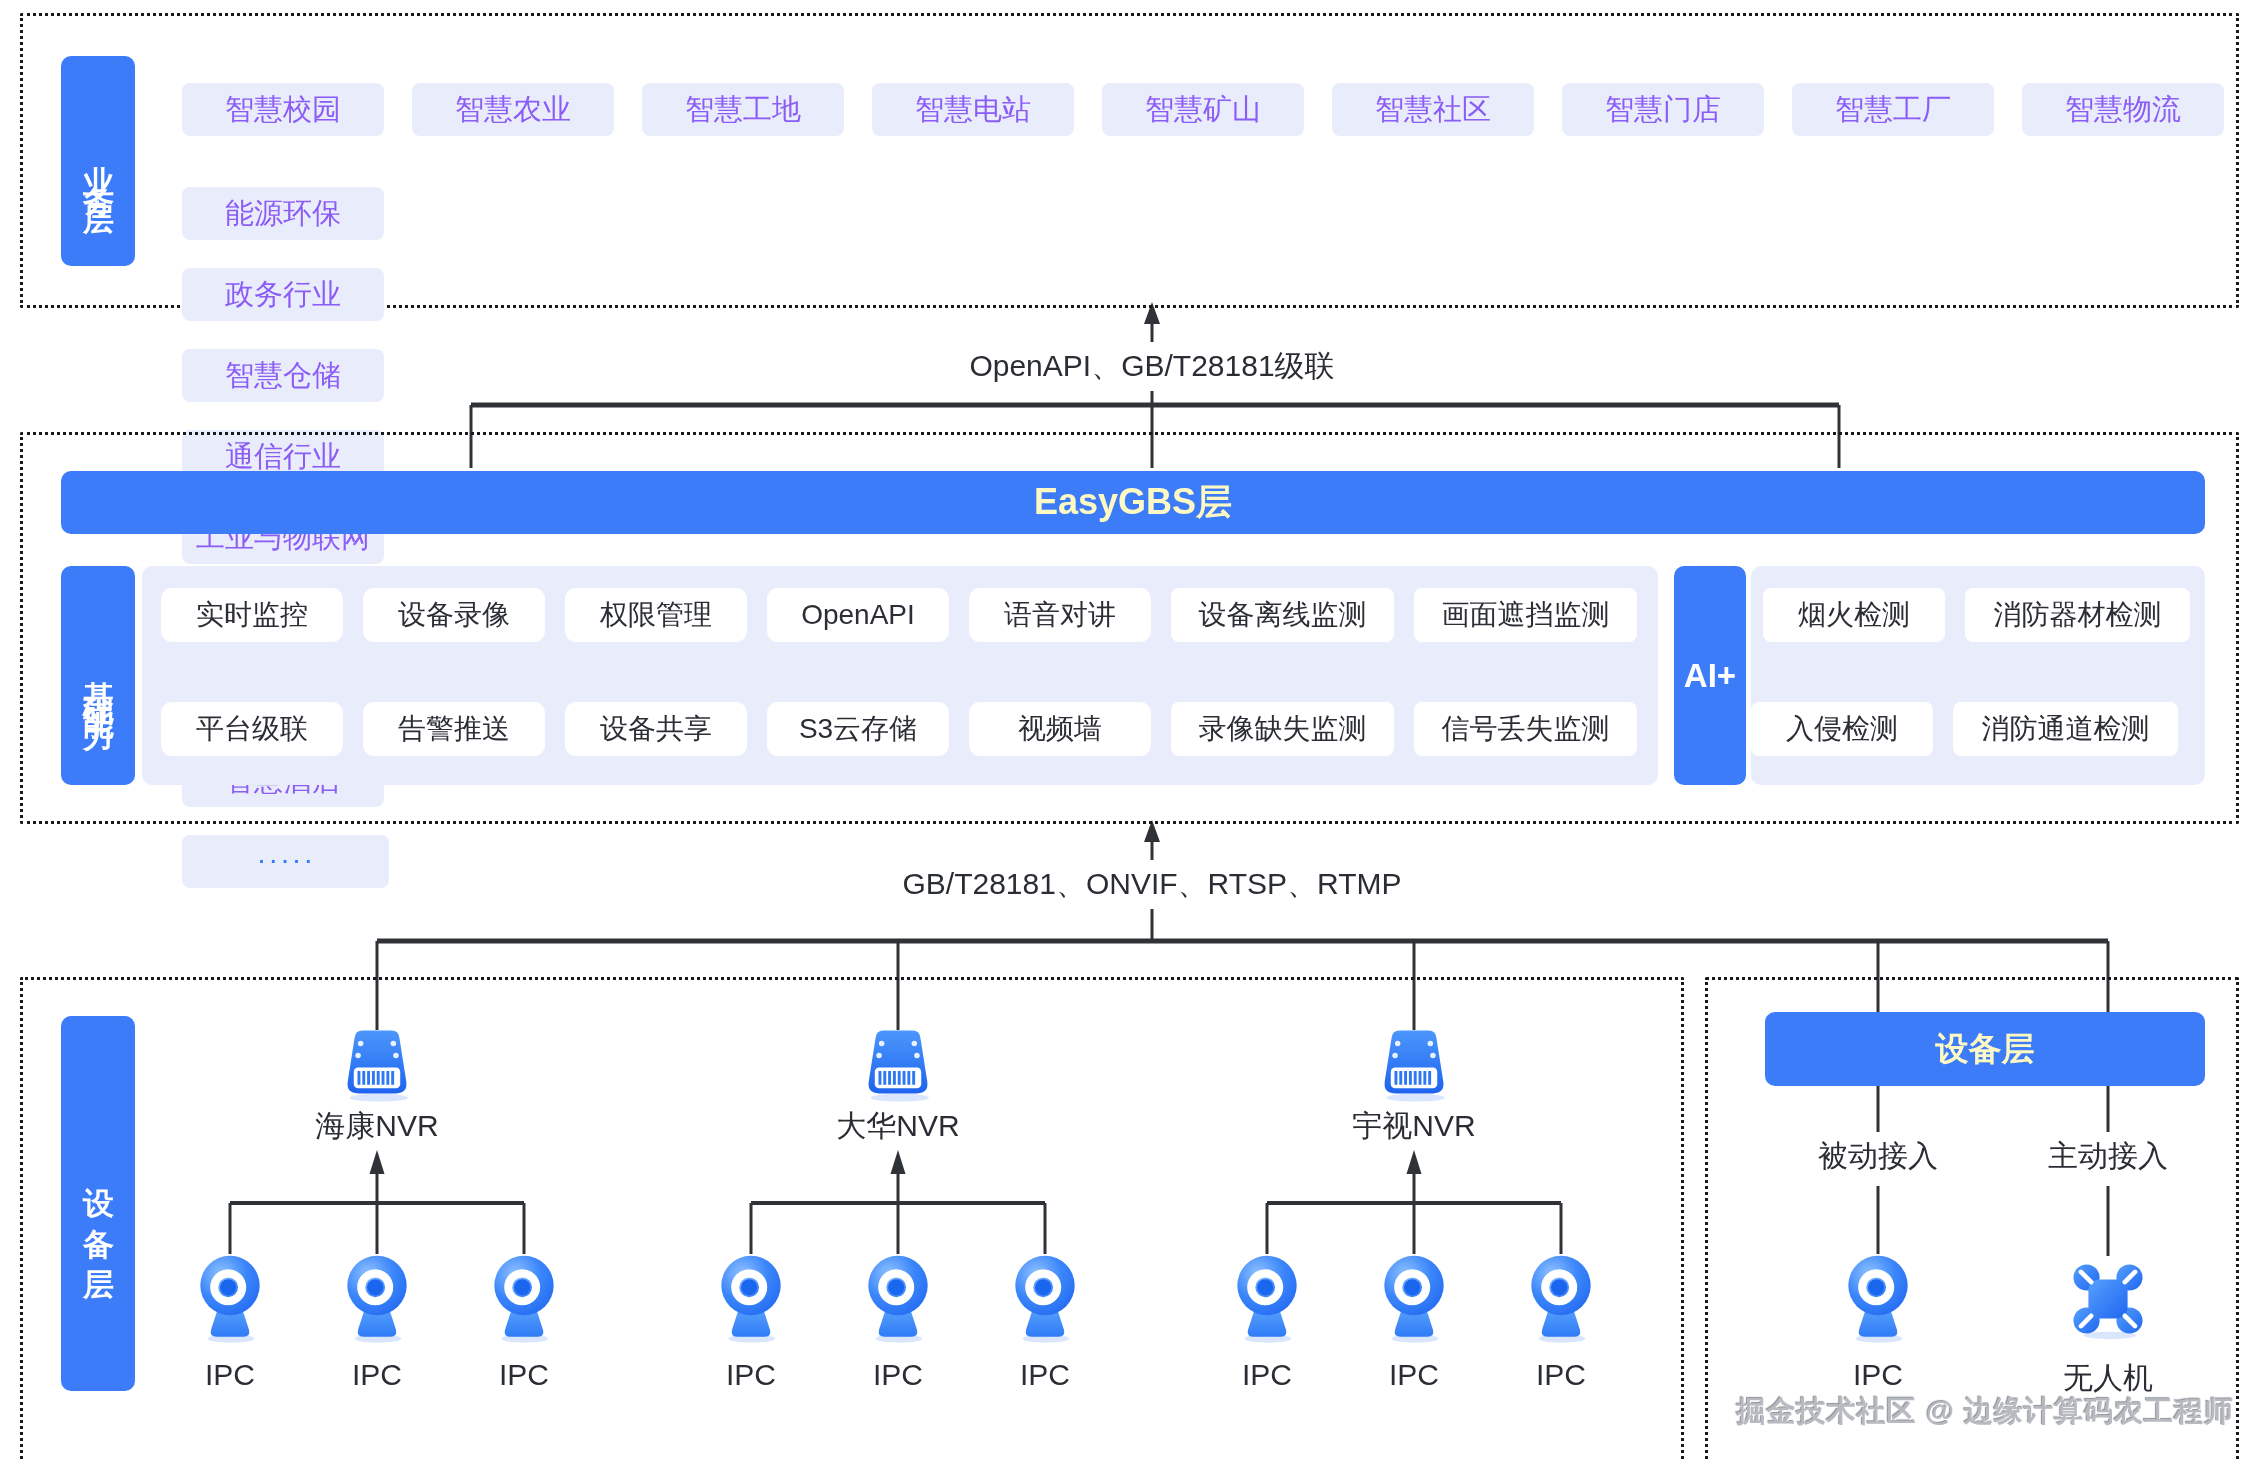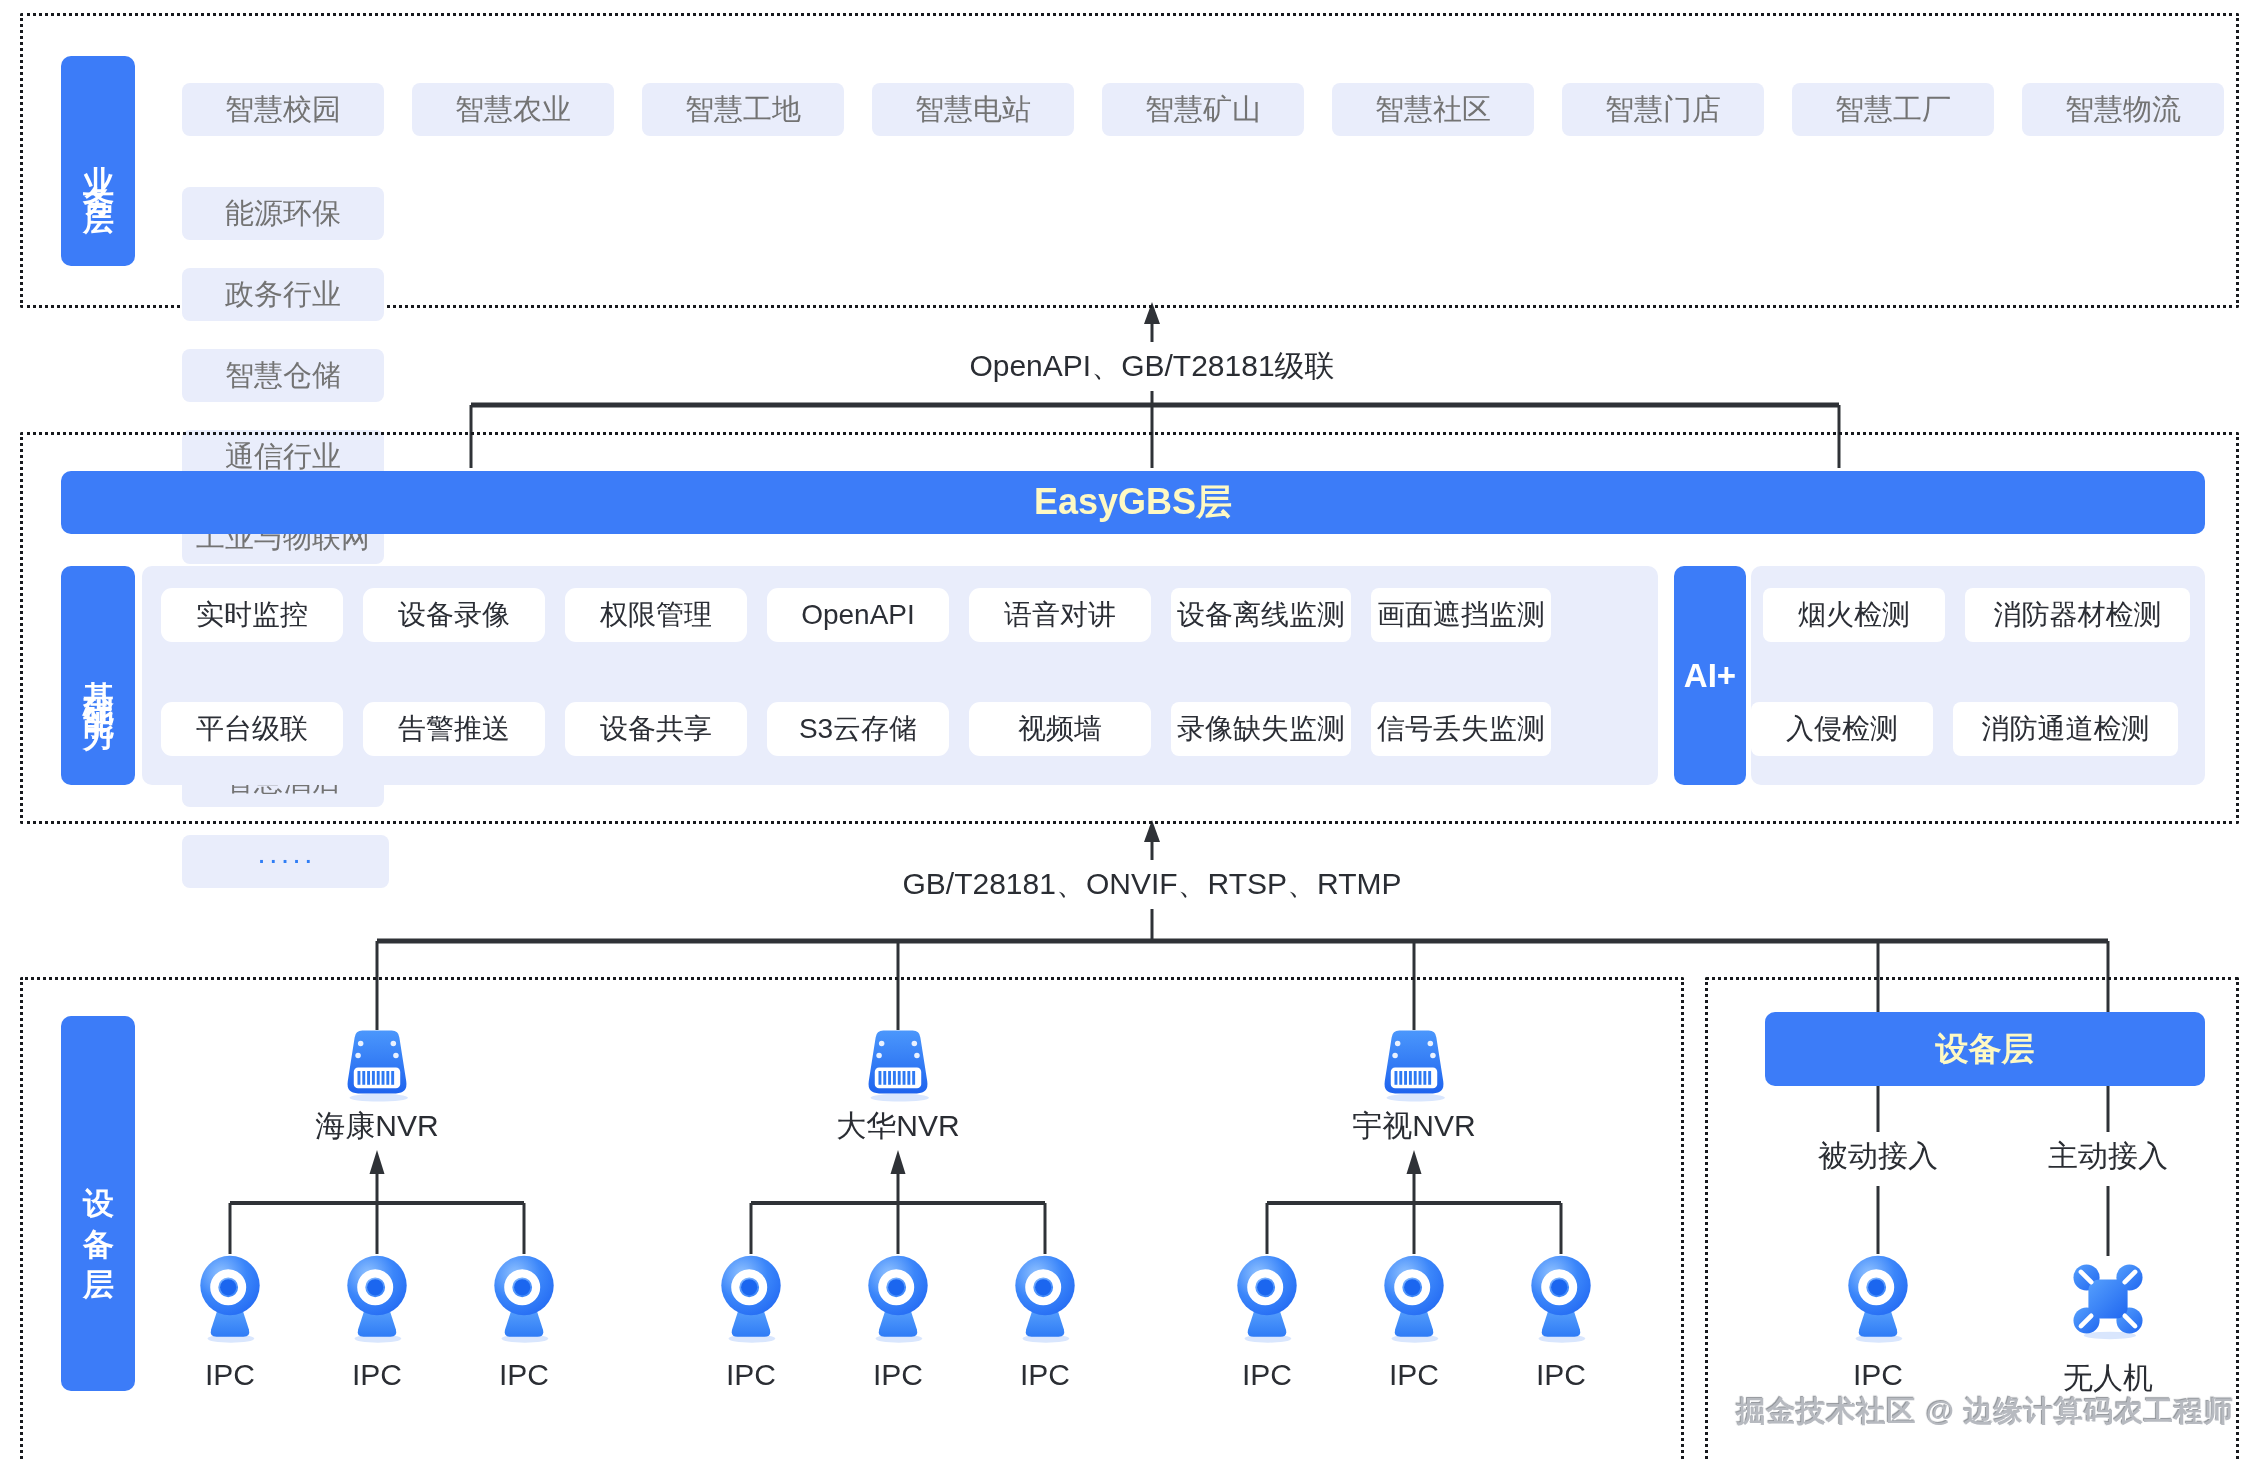--- a/index.html
+++ b/index.html
@@ -11,31 +11,31 @@
   .dashed-box{position:absolute;border:3px dotted #17191d;border-radius:2px;background:transparent;}
   .v-label{
     position:absolute;background:#3c7cf8;border-radius:10px;color:#fff;font-weight:700;
     font-size:31px;writing-mode:vertical-lr;text-orientation:upright;
     display:flex;align-items:center;justify-content:center;
   }
   .tag-row{position:absolute;left:159px;display:flex;gap:28px;}
   .tag{
     width:202px;height:53px;background:#e9edfb;border-radius:8px;
     display:flex;align-items:center;justify-content:center;
-    font-size:29px;font-weight:500;color:#737373;white-space:nowrap;
+    font-size:29px;font-weight:500;color:#8b5cf6;white-space:nowrap;
   }
   .tag.dots{color:#2f7ef5;font-weight:700;font-size:20px;letter-spacing:5px;padding-left:5px;}
   .panel{position:absolute;background:#e9edfb;border-radius:10px;}
   .cap-row{position:absolute;display:flex;gap:20px;}
   .cap-box{
     height:54px;background:#ffffff;border-radius:8px;
     display:flex;align-items:center;justify-content:center;
     font-size:28px;font-weight:500;color:#2b2e35;white-space:nowrap;
   }
-  .w-s{width:182px;border-radius:11px;} .w-l{width:180px;} .w-a{width:182px;} .w-b{width:225px;}
+  .w-s{width:182px;border-radius:11px;} .w-l{width:223px;} .w-a{width:182px;} .w-b{width:225px;}
   .layer-bar{
     position:absolute;background:#3c7cf8;border-radius:10px;color:#fef9c3;font-weight:700;
     display:flex;align-items:center;justify-content:center;
   }
   .proto-text{
     position:absolute;transform:translateX(-50%);background:#ffffff;padding:4px 16px;
     font-size:30px;color:#2a2d33;white-space:nowrap;
   }
   .node-label{
     position:absolute;transform:translateX(-50%);font-size:30px;color:#2a2d33;

